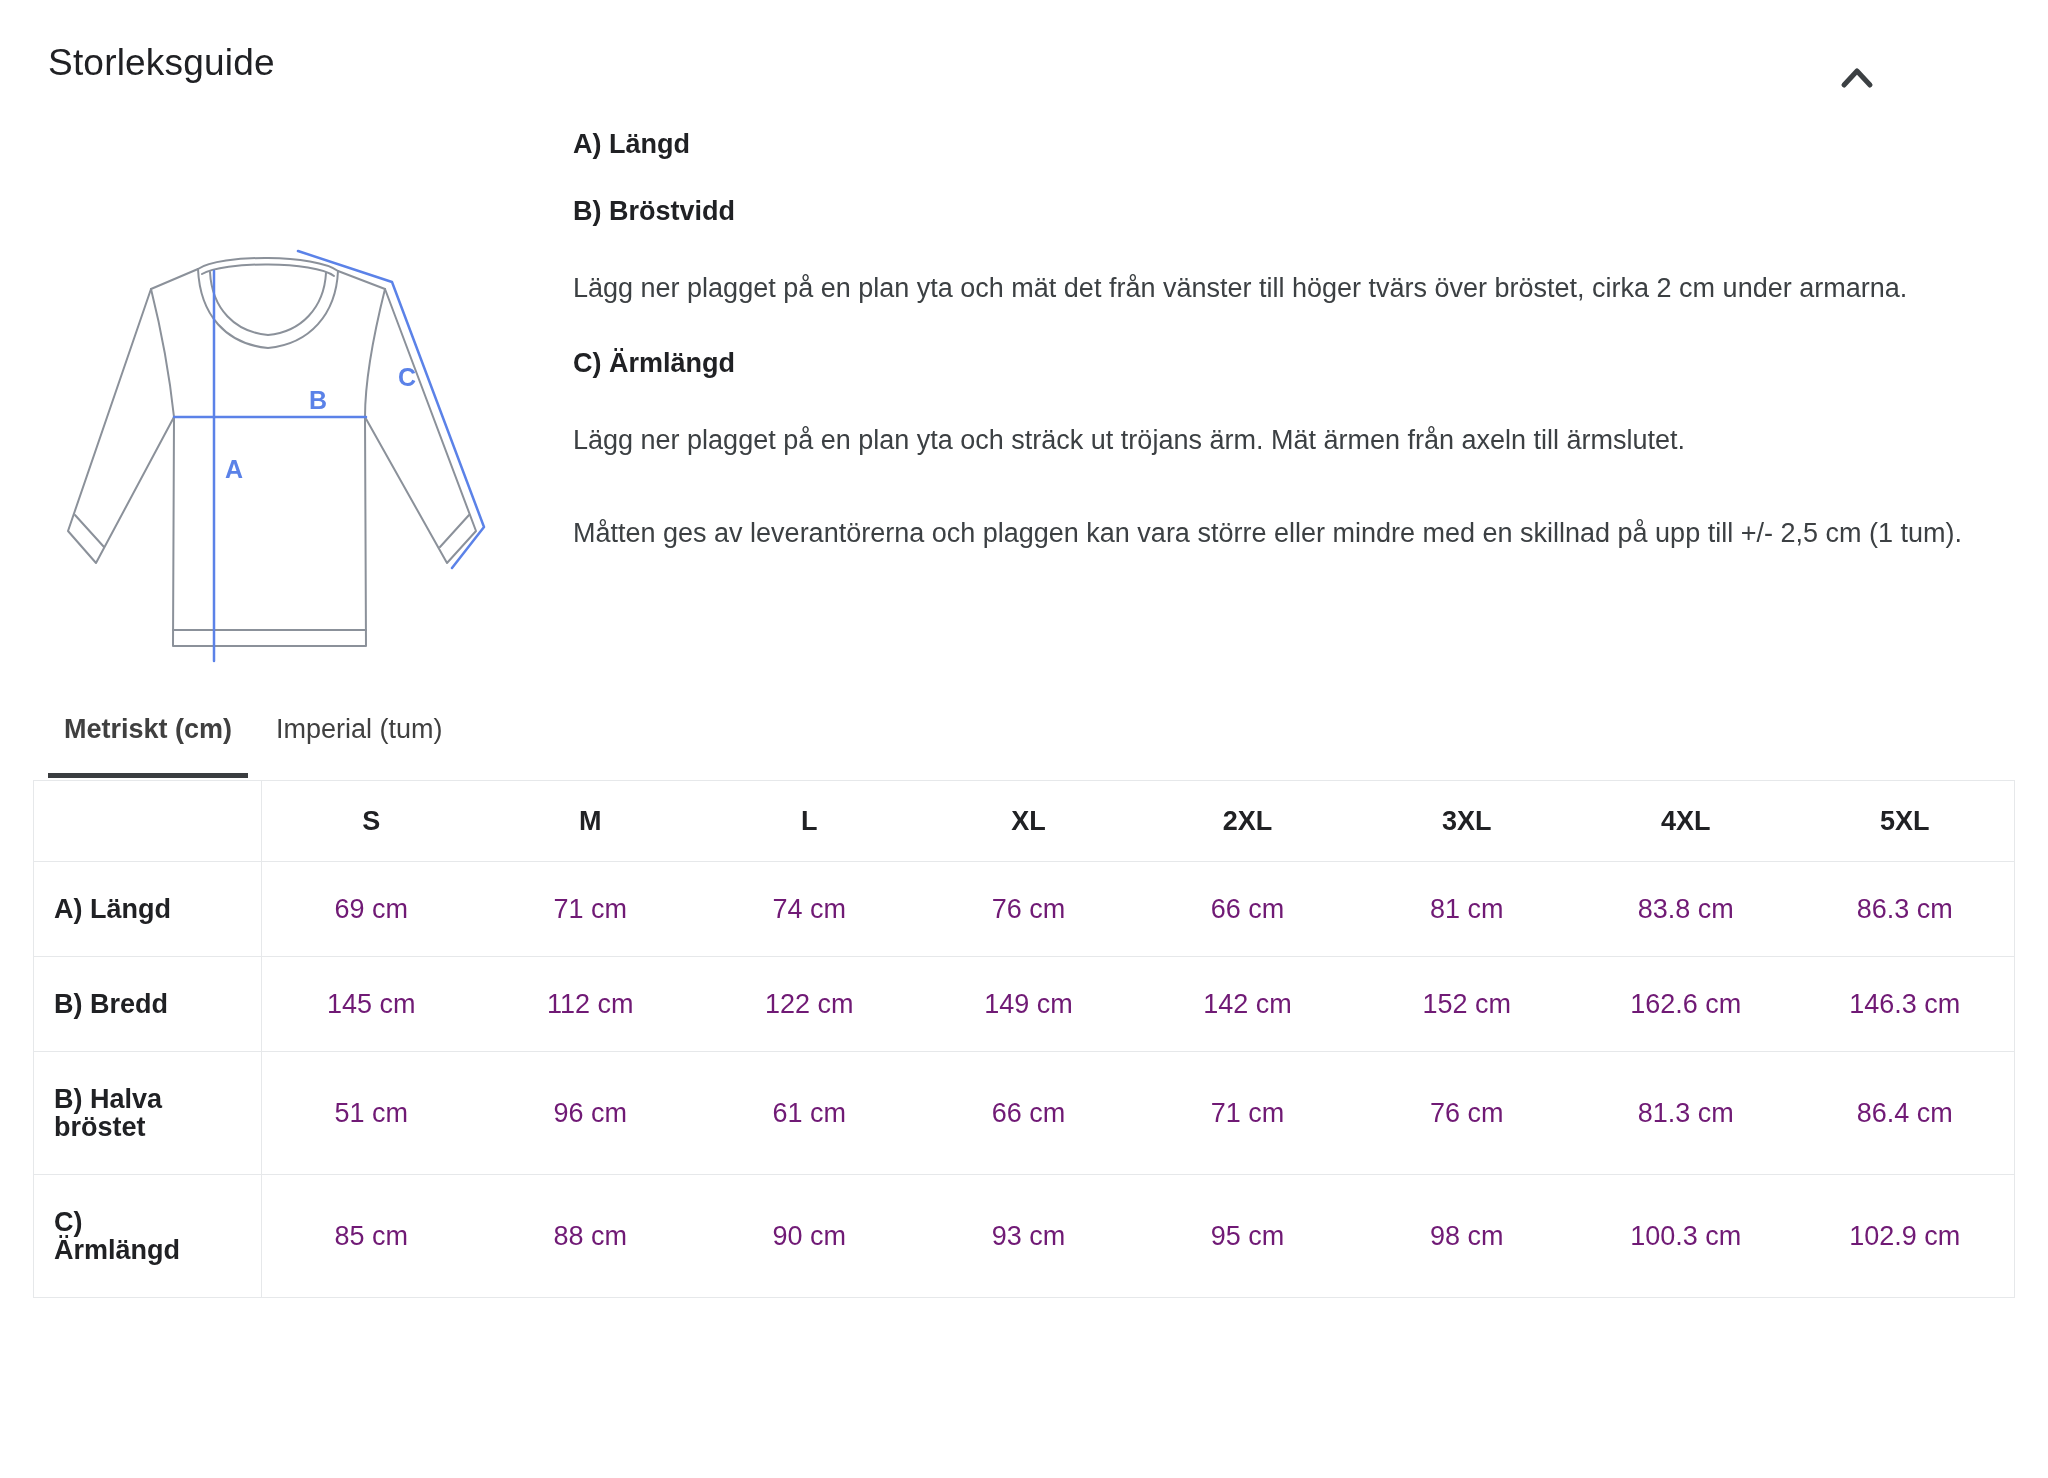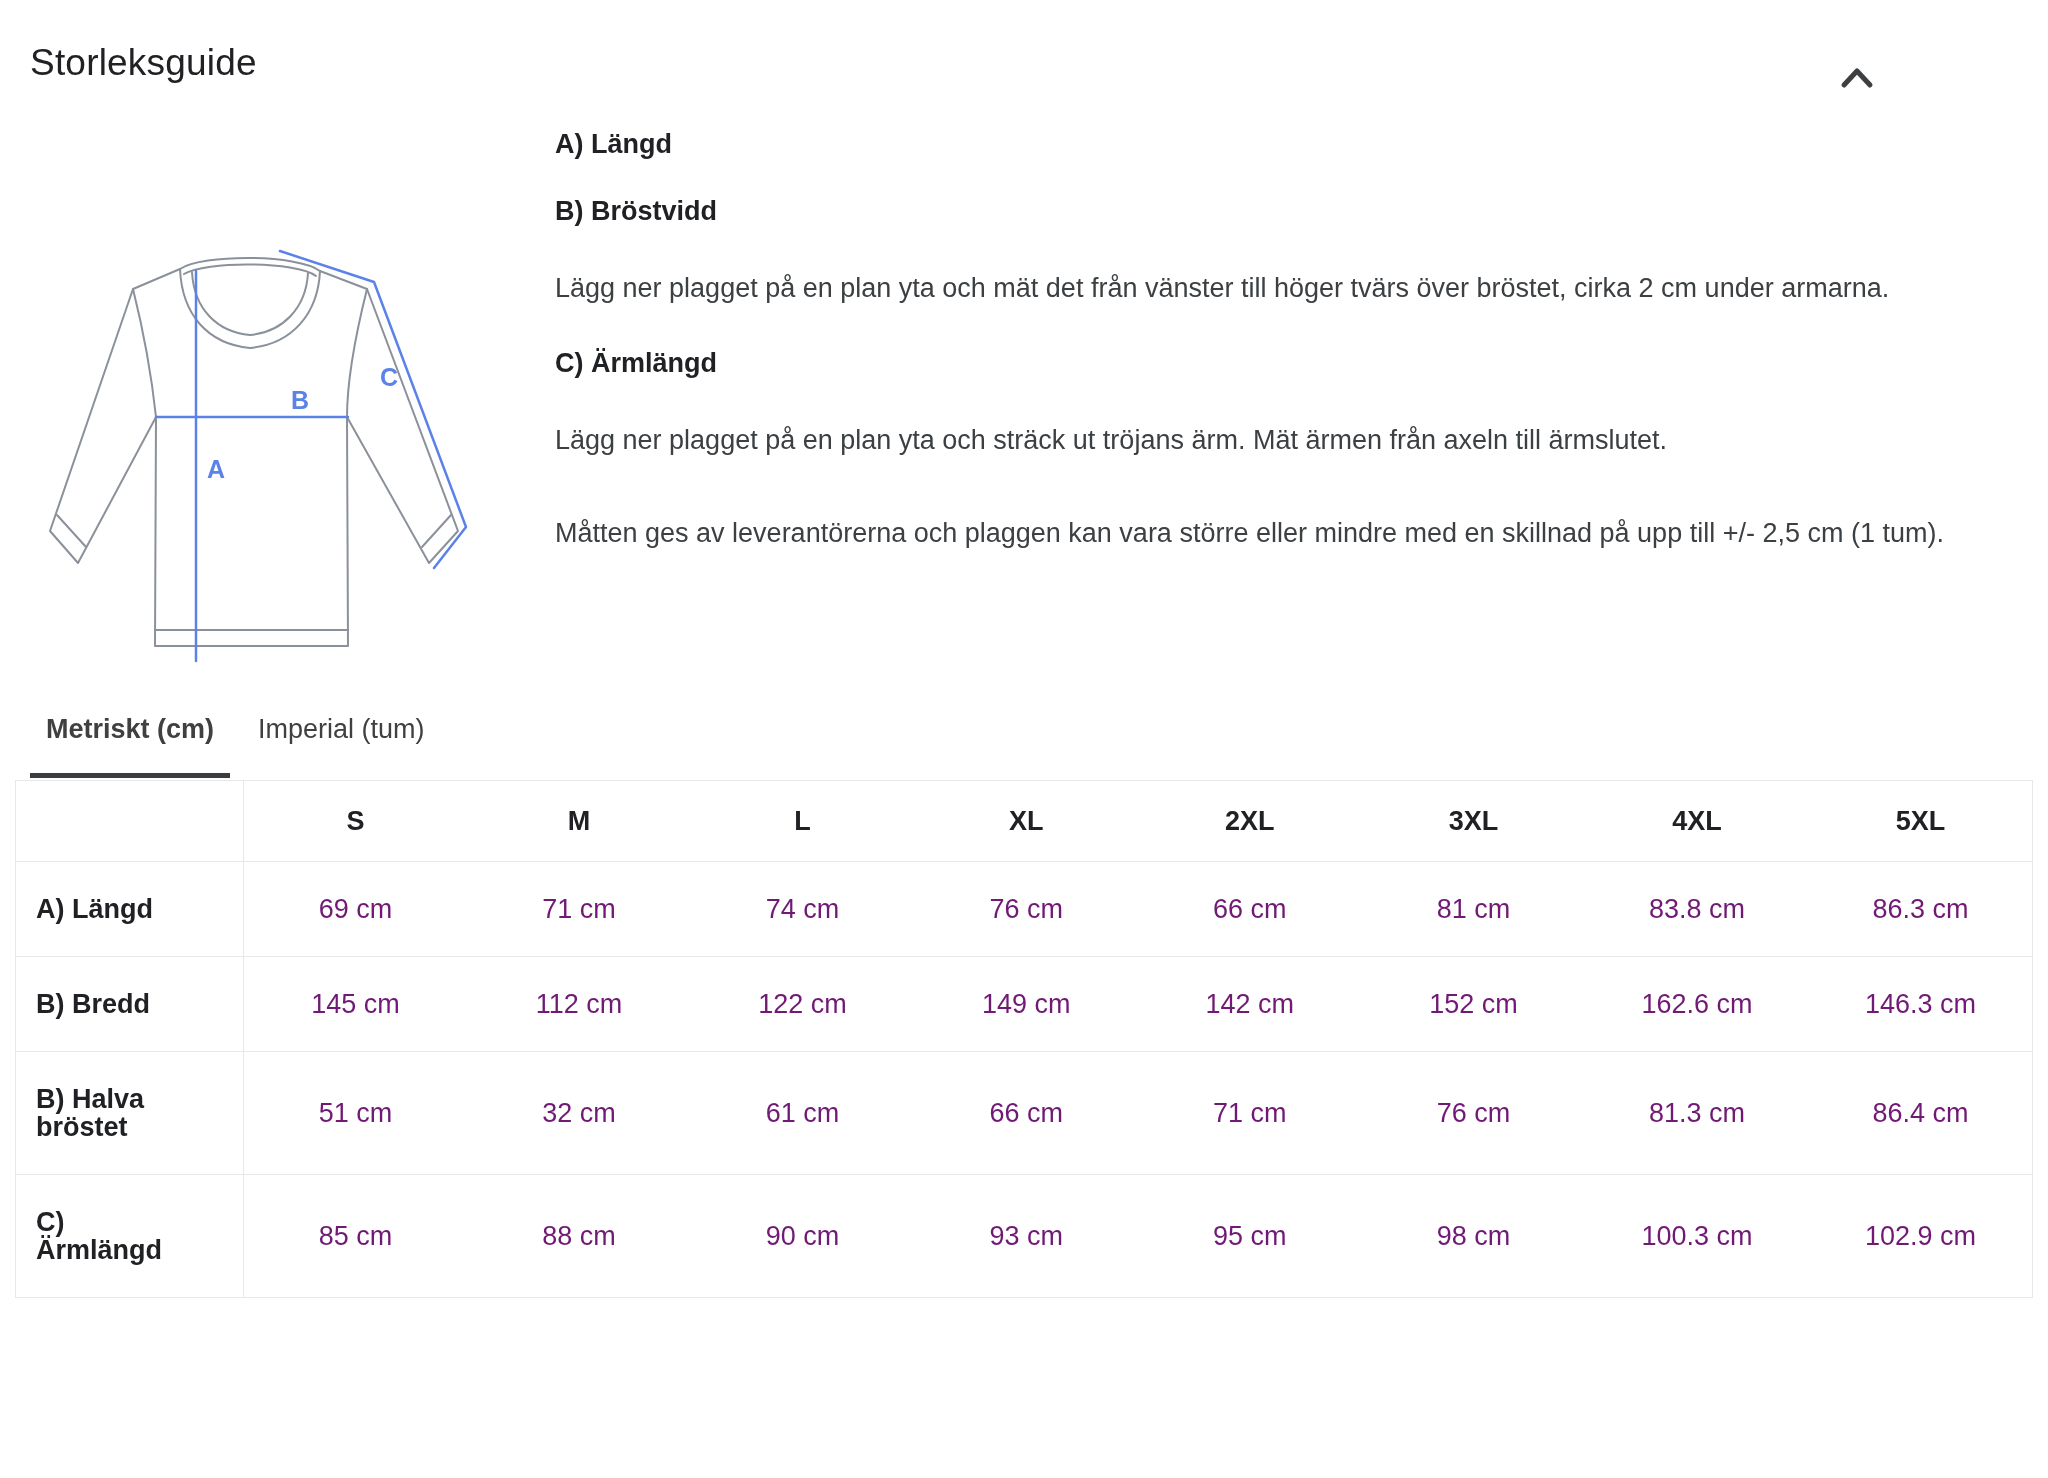--- a/index.html
+++ b/index.html
@@ -2,21 +2,21 @@
 <html lang="sv"><head>
 <meta charset="utf-8">
 <style>
   * { box-sizing: border-box; }
   html, body { margin: 0; padding: 0; background: #ffffff; }
   body {
     width: 2048px; height: 1478px; overflow: hidden;
     font-family: "Liberation Sans", "DejaVu Sans", sans-serif;
     color: #3c4043;
   }
-  .page { position: relative; padding: 0 15px; border-radius: 19px; }
+  .page { position: relative; padding: 0 33px; border-radius: 19px; }
 
   
   .guide-header { padding: 42px 15px 0; }
   .page-title { margin: 0; font-size: 37px; font-weight: 400; color: #202124; letter-spacing: .2px; }
   .collapse-btn {
     position: absolute; top: 62px; right: 170px;
     background: none; border: none; padding: 4px; cursor: pointer; line-height: 0;
   }
 
   
@@ -169,21 +169,21 @@
           <td>149 cm</td>
           <td>142 cm</td>
           <td>152 cm</td>
           <td>162.6 cm</td>
           <td>146.3 cm</td>
         </tr>
         <tr>
           <th class="row-label">B) Halva
 bröstet</th>
           <td>51 cm</td>
-          <td>32 cm</td>
+          <td>96 cm</td>
           <td>61 cm</td>
           <td>66 cm</td>
           <td>71 cm</td>
           <td>76 cm</td>
           <td>81.3 cm</td>
           <td>86.4 cm</td>
         </tr>
         <tr>
           <th class="row-label">C)
 Ärmlängd</th>

